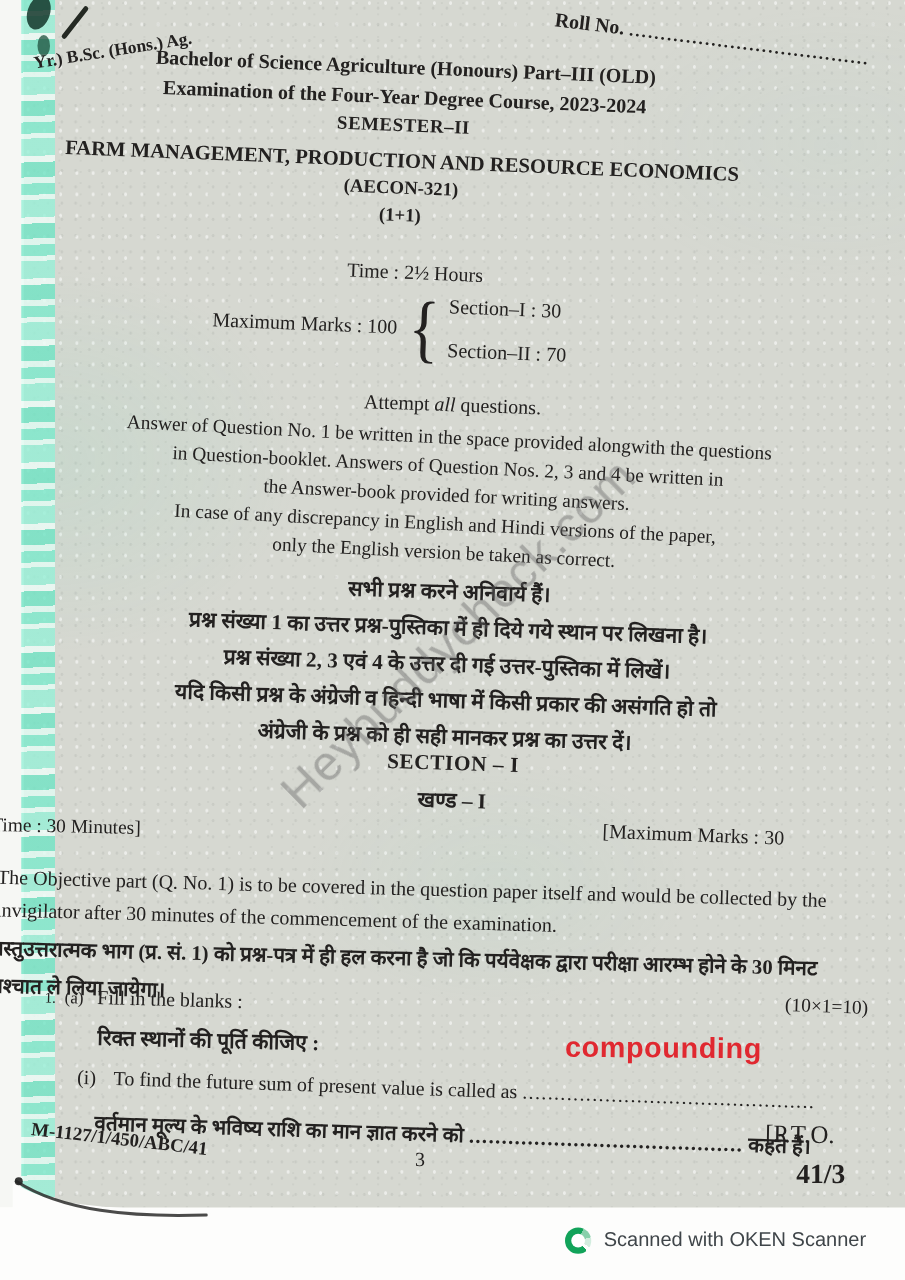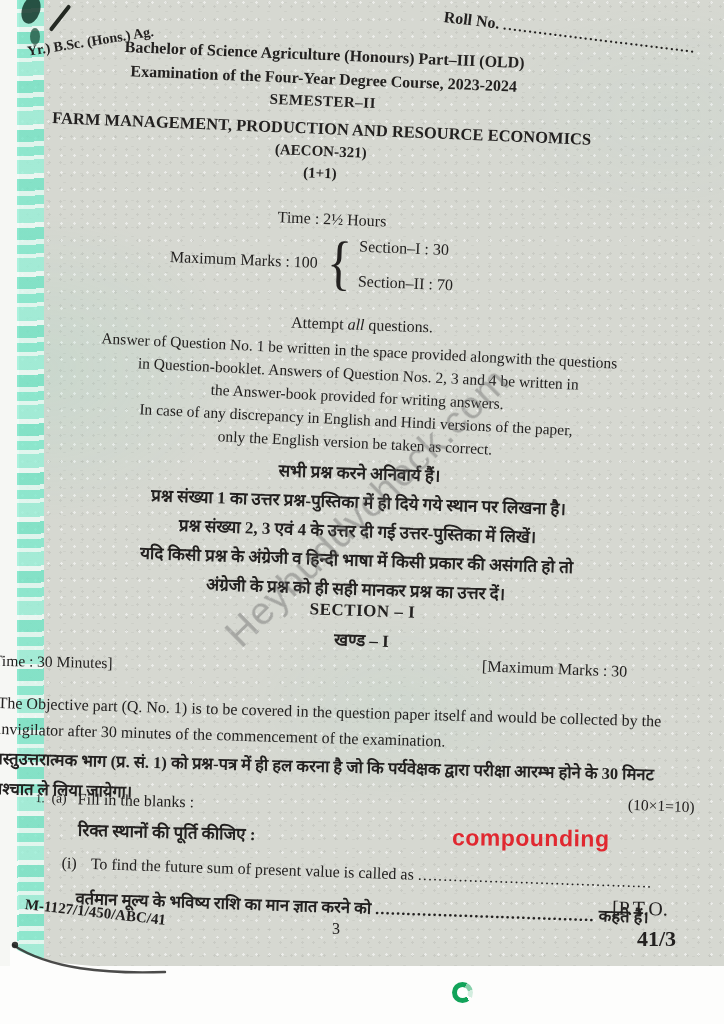--- a/index.html
+++ b/index.html
@@ -206,14 +206,15 @@
   <div class="watermark">Heybuddycheck.com</div>
 
   <svg class="page-curl" width="210" height="52" viewBox="0 0 210 52">
     <path d="M0,16 C40,40 110,46 210,38 L210,52 L0,52 Z" fill="#fdfdfc"></path>
     <path d="M3,15 C40,39 95,44 155,42" fill="none" stroke="#2c2c2a" stroke-width="2.4" stroke-linecap="round" opacity="0.85"></path>
     <circle cx="5" cy="15" r="3.2" fill="#232322" opacity="0.9"></circle>
   </svg>
 
   <div class="oken">
     <span class="oken-icon"></span>
+    <span>Scanned with OKEN Scanner</span>
   </div>
 </div>
 
 </body></html>

